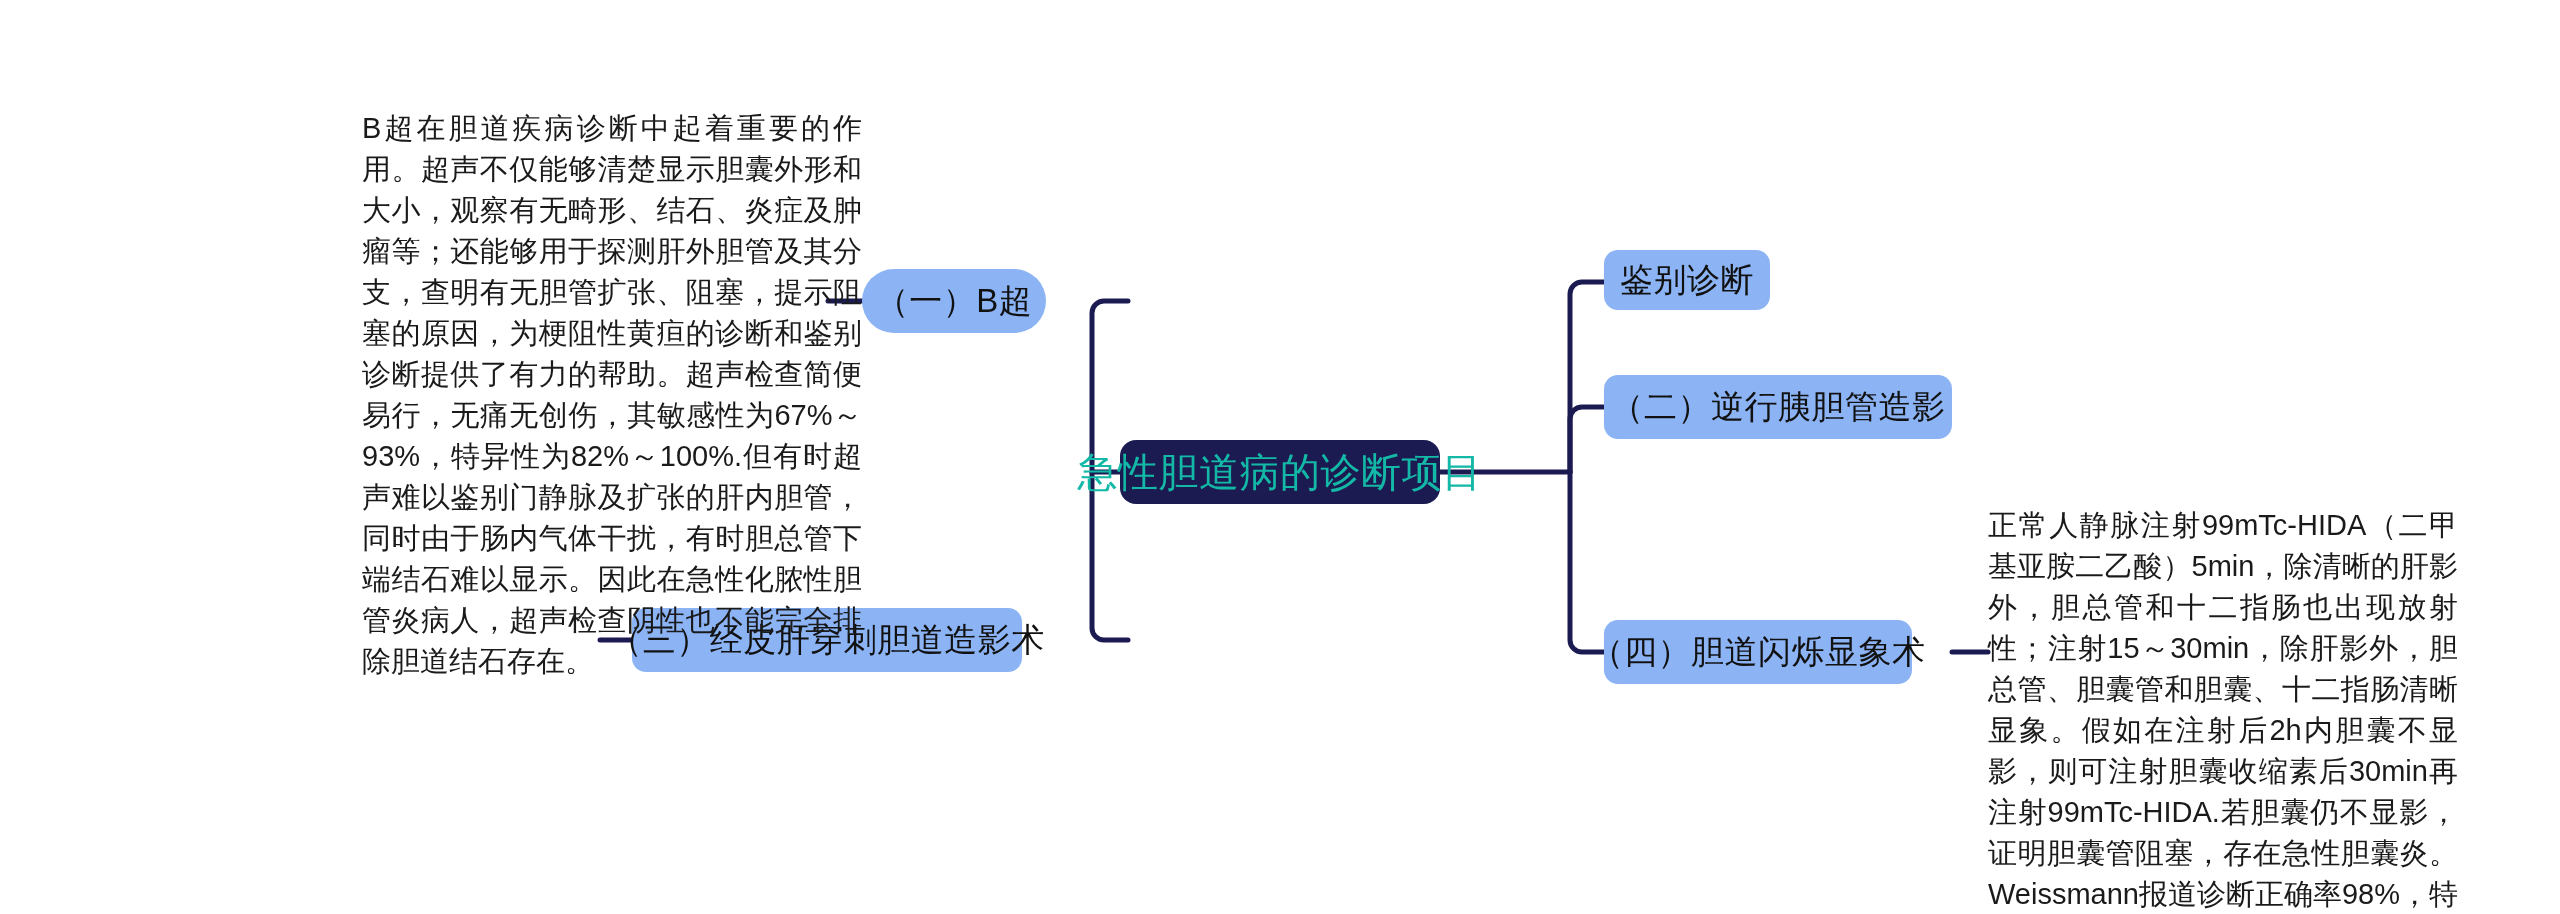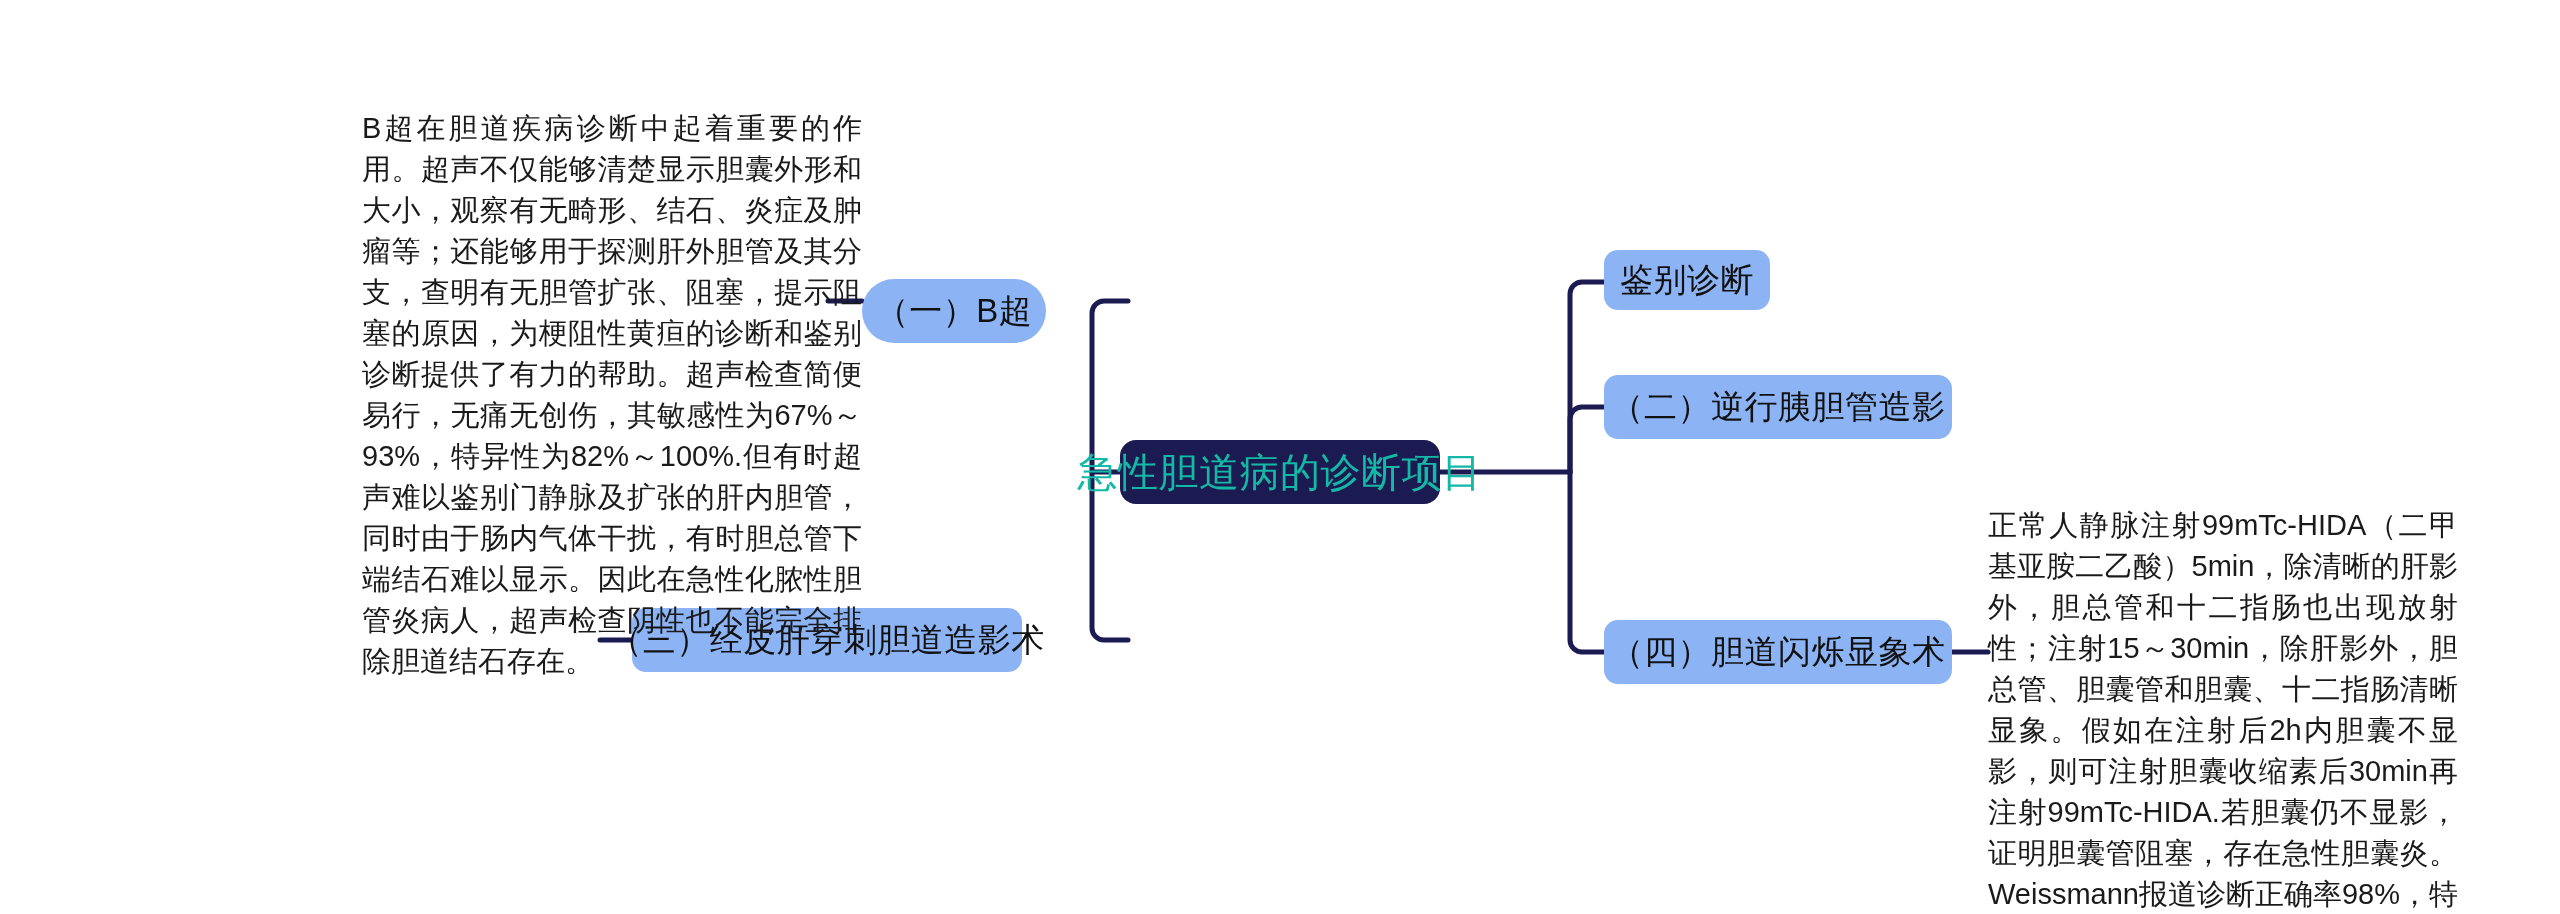--- a/index.html
+++ b/index.html
@@ -67,28 +67,28 @@
       <path d="M1570 472 V294 a12 12 0 0 1 12 -12 H1604"></path>
       <path d="M1570 472 V419 a12 12 0 0 1 12 -12 H1604"></path>
       <path d="M1570 472 V640 a12 12 0 0 0 12 12 H1604"></path>
 
       <path d="M1952 652 H1988"></path>
     </g>
   </svg>
 
   <div class="node root" style="left:1120px;top:440px;width:320px;height:64px;">急性胆道病的诊断项目</div>
 
-  <div class="node branch" style="left:862px;top:279px;width:184px;height:64px;border-radius:32px;">（一）B超</div>
+  <div class="node branch" style="left:862px;top:269px;width:184px;height:64px;border-radius:32px;">（一）B超</div>
 
   <div class="node branch" style="left:632px;top:608px;width:390px;height:64px;">（三）经皮肝穿刺胆道造影术</div>
 
   <div class="node branch" style="left:1604px;top:250px;width:166px;height:60px;">鉴别诊断</div>
 
   <div class="node branch" style="left:1604px;top:375px;width:348px;height:64px;">（二）逆行胰胆管造影</div>
 
-  <div class="node branch" style="left:1604px;top:620px;width:348px;height:64px;">（四）胆道闪烁显象术</div>
+  <div class="node branch" style="left:1604px;top:620px;width:308px;height:64px;">（四）胆道闪烁显象术</div>
 
   <div class="note" style="left:362px;top:108px;width:500px;">B超在胆道疾病诊断中起着重要的作用。超声不仅能够清楚显示胆囊外形和大小，观察有无畸形、结石、炎症及肿瘤等；还能够用于探测肝外胆管及其分支，查明有无胆管扩张、阻塞，提示阻塞的原因，为梗阻性黄疸的诊断和鉴别诊断提供了有力的帮助。超声检查简便易行，无痛无创伤，其敏感性为67%～93%，特异性为82%～100%.但有时超声难以鉴别门静脉及扩张的肝内胆管，同时由于肠内气体干扰，有时胆总管下端结石难以显示。因此在急性化脓性胆管炎病人，超声检查阴性也不能完全排除胆道结石存在。</div>
 
 
   <div class="note" style="left:1988px;top:505px;width:470px;">正常人静脉注射99mTc-HIDA（二甲基亚胺二乙酸）5min，除清晰的肝影外，胆总管和十二指肠也出现放射性；注射15～30min，除肝影外，胆总管、胆囊管和胆囊、十二指肠清晰显象。假如在注射后2h内胆囊不显影，则可注射胆囊收缩素后30min再注射99mTc-HIDA.若胆囊仍不显影，证明胆囊管阻塞，存在急性胆囊炎。Weissmann报道诊断正确率98%，特异性100%，假阴性5%，假阳性0%，但Hirvis报道特异性38%，假阳性54%.</div>
 
 </div>
 
 </body></html>

